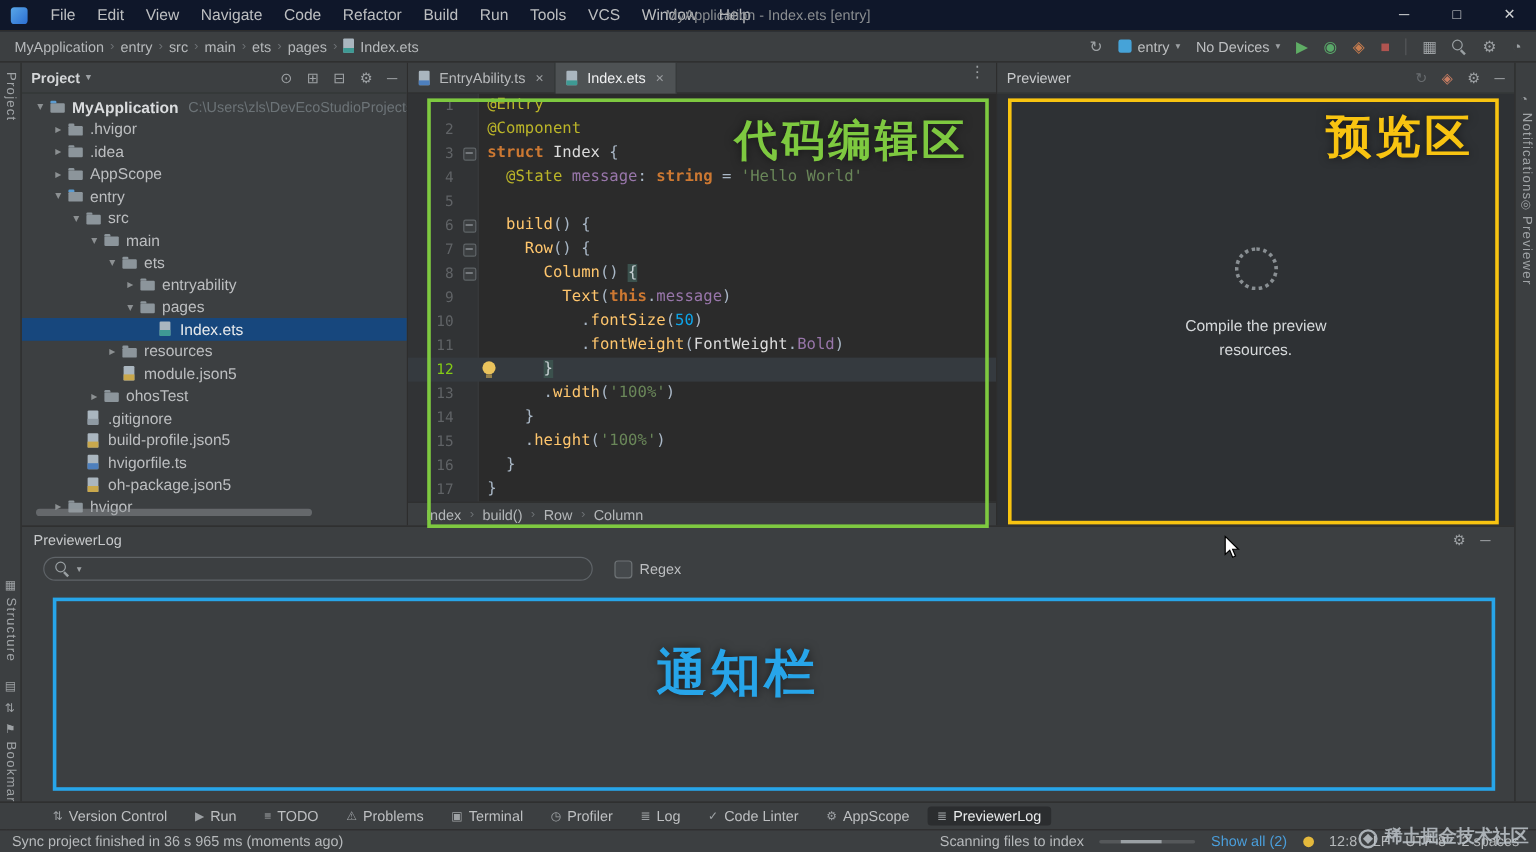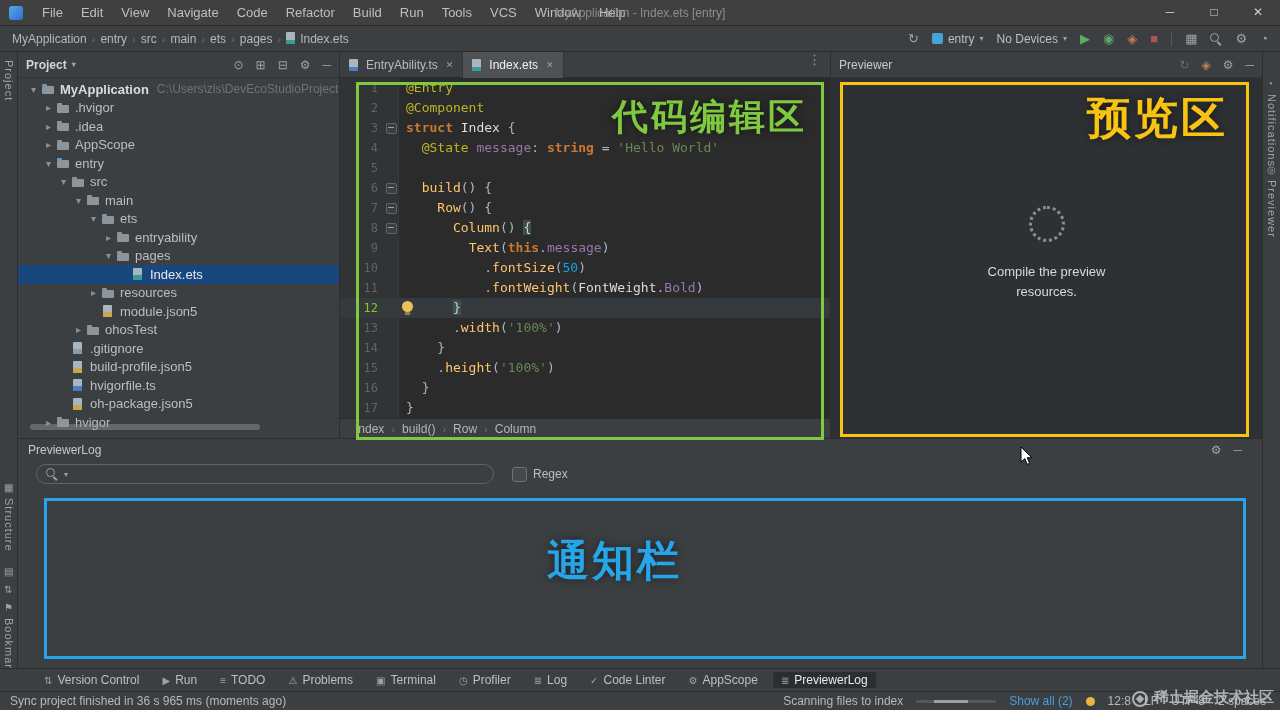--- a/index.html
+++ b/index.html
@@ -1,20 +1,20 @@
 <!DOCTYPE html>
 <html><head>
 <meta charset="utf-8">
 <style>
   html,body{margin:0;padding:0;background:#1e1f22;}
   #app{position:relative;width:1280px;height:710px;background:#2b2b2b;overflow:hidden;
        font-family:"Liberation Sans",sans-serif;color:#bbb;font-size:13px;}
 
   
-  #titlebar{position:absolute;left:0;top:0;width:1280px;height:26px;background:#404040;
+  #titlebar{position:absolute;left:0;top:0;width:1280px;height:26px;background:#0f172a;
             border-bottom:1px solid #2d2d2d;display:flex;align-items:center;box-sizing:border-box;z-index:10;}
   .logo{width:14px;height:14px;border-radius:3px;margin:0 10px 0 9px;flex:none;
         background:linear-gradient(135deg,#59a7e8,#2c6fd2);}
   #menubar{display:flex;}
   .menu-item{padding:0 9px;line-height:25px;font-size:13px;color:#bdbfc1;}
   .win-title{position:absolute;left:50%;transform:translateX(-50%);color:#8a8d90;font-size:12px;}
   .win-controls{margin-left:auto;display:flex;}
   .win-btn{width:44px;text-align:center;line-height:25px;font-size:12px;color:#cfd1d3;}
 
   
@@ -160,21 +160,21 @@
 
   
   .ann{position:absolute;border:3px solid;pointer-events:none;z-index:40;box-sizing:border-box;}
   .ann-label{position:absolute;font-weight:bold;letter-spacing:3px;text-shadow:0 0 8px rgba(0,0,0,.55);
              font-family:"Liberation Sans",sans-serif;}
   #ann-project{left:24px;top:77px;width:314px;height:363px;}
   #ann-project .ann-label{left:66px;top:14px;font-size:36px;}
   #ann-editor{left:356px;top:82px;width:468px;height:358px;}
   #ann-editor .ann-label{right:14px;top:8px;font-size:36px;}
   #ann-previewer{left:840px;top:82px;width:409px;height:355px;}
-  #ann-previewer .ann-label{right:18px;top:4px;font-size:44px;}
+  #ann-previewer .ann-label{right:18px;top:4px;font-size:38px;}
   #ann-notify{left:44px;top:498px;width:1202px;height:161px;}
   #ann-notify .ann-label{left:500px;top:32px;font-size:42px;}
 
   #cursor{position:absolute;left:1020px;top:446px;z-index:60;pointer-events:none;}
 </style>
 </head>
 <body>
 
 <div id="app">
 

